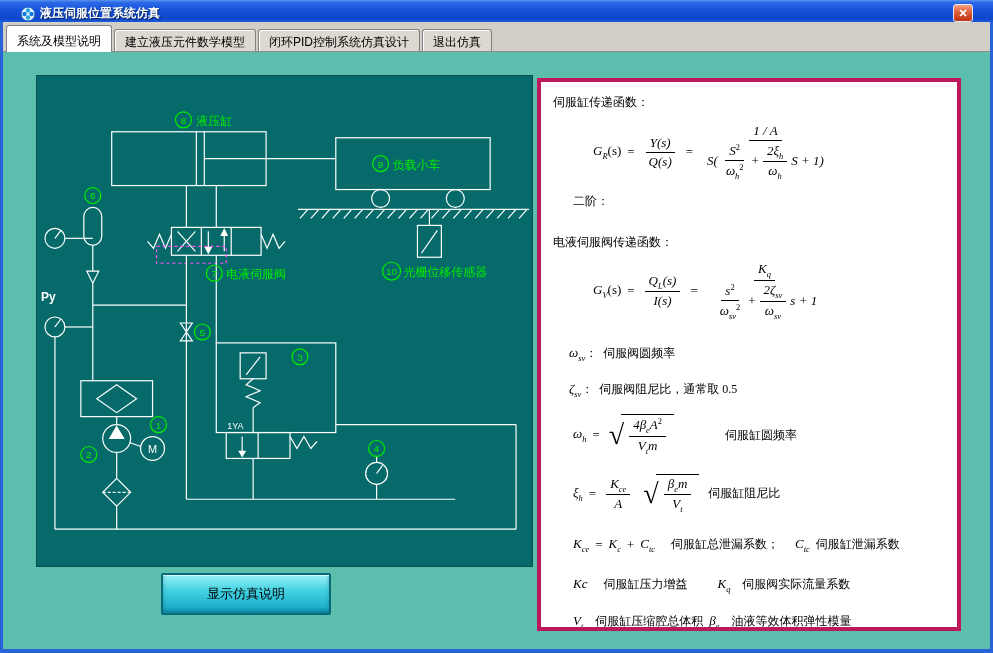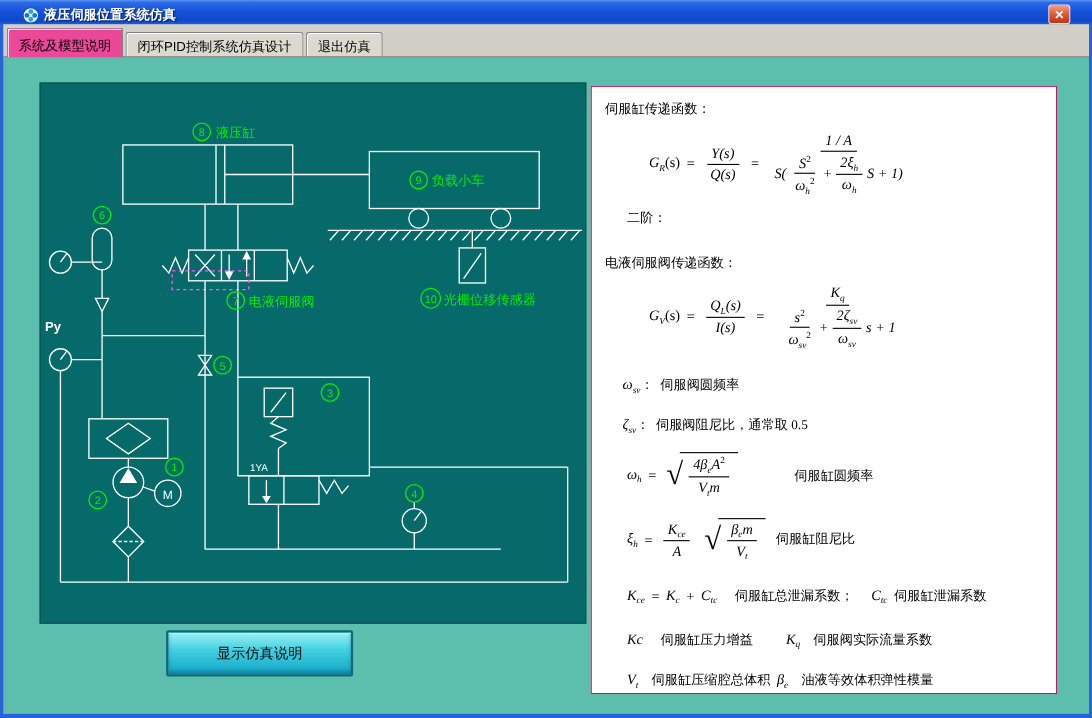--- a/index.html
+++ b/index.html
@@ -14,36 +14,36 @@
   .title-text { color:#FFF; font-size:12px; font-weight:bold; text-shadow:1px 1px 1px rgba(0,0,0,.6); flex:1; white-space:nowrap; }
   .close-btn { width:20px; height:18px; border:1px solid #E8E8F0; border-radius:3px; color:#FFF; font-size:11px; font-weight:bold;
     display:flex; align-items:center; justify-content:center; cursor:pointer;
     background:linear-gradient(180deg,#F5A088 0%,#E06540 40%,#C43A18 90%); }
 
   .tabstrip { position:absolute; left:3px; top:22px; width:987px; height:30px; background:#D2CFC6;
     display:flex; align-items:flex-end; padding-left:3px; border-bottom:1px solid #8C8C8C; }
   .tab { height:22px; background:#DCD9D0; border:1px solid #808080; border-bottom:none;
     border-top-left-radius:3px; border-top-right-radius:3px; box-shadow:inset 1px 1px 0 #FFF;
     padding:4px 10px 0; font-size:12px; color:#000; margin-right:2px; cursor:pointer; white-space:nowrap; }
-  .tab.selected { height:27px; background:#ec4899; padding-top:7px; margin-bottom:-1px; }
+  .tab.selected { height:27px; background:#ffffff; padding-top:7px; margin-bottom:-1px; }
 
   .client { position:absolute; left:3px; top:52px; width:987px; height:597px; background:#5CBEAD; }
 
   .diagram-panel { position:absolute; left:33px; top:23px; width:497px; height:492px; background:#076A6A; border:1px solid #05514F; }
   .diagram-panel svg { display:block; width:100%; height:100%; }
   .diagram-panel text { font-family:"Liberation Sans",sans-serif; }
 
-  .show-btn { position:absolute; left:148px; top:521px; width:170px; height:42px;
+  .show-btn { position:absolute; left:158px; top:521px; width:170px; height:42px;
     background:linear-gradient(180deg,#9CF2F6 0%,#44D2E2 40%,#12A6C6 100%);
     border:2px solid #0A6A7A; border-radius:2px;
     box-shadow:inset 0 1px 0 #CFFBFD, inset 0 -3px 4px rgba(0,60,80,.35);
     font-family:"Liberation Sans",sans-serif; font-size:13px; color:#000; cursor:pointer; }
 
   .formula-panel { position:absolute; left:534px; top:26px; width:424px; height:553px; background:#FFF;
-    border:1px solid #be185d; padding:10px 12px; font-family:"Liberation Serif",serif; font-size:13px; color:#000; overflow:hidden; }
+    border:4px solid #be185d; padding:10px 12px; font-family:"Liberation Serif",serif; font-size:13px; color:#000; overflow:hidden; }
 
   .mrow { display:flex; align-items:center; white-space:nowrap; gap:6px; }
   .mi  { font-style:italic; font-family:"Liberation Serif",serif; }
   .tk  { white-space:nowrap; }
   sub,sup { font-size:0.65em; }
   .cn { font-size:12px; }
 
   .frac { display:inline-flex; flex-direction:column; align-items:center; vertical-align:middle; margin:0 4px; text-align:center; }
   .frac .num { display:inline-block; border-bottom:1px solid #000; padding:0 4px 1px; }
   .frac .den { display:inline-block; padding:1px 4px 0; }
@@ -74,20 +74,23 @@
     </span>
     <span class="title-text">液压伺服位置系统仿真</span>
     <span class="close-btn">
       <span>✕</span>
     </span>
   </div>
 
   <div class="tabstrip">
     <div class="tab selected">
       <span>系统及模型说明</span>
+    </div>
+    <div class="tab">
+      <span>建立液压元件数学模型</span>
     </div>
     <div class="tab">
       <span>闭环PID控制系统仿真设计</span>
     </div>
     <div class="tab">
       <span>退出仿真</span>
     </div>
   </div>
 
   <div class="client">

